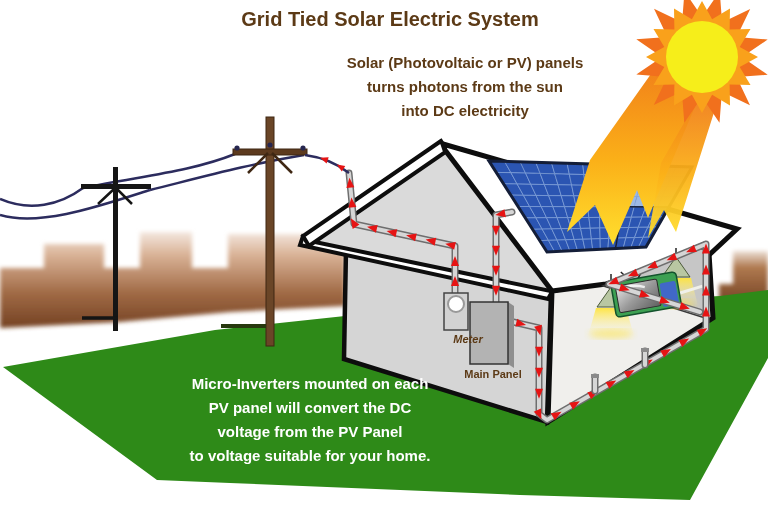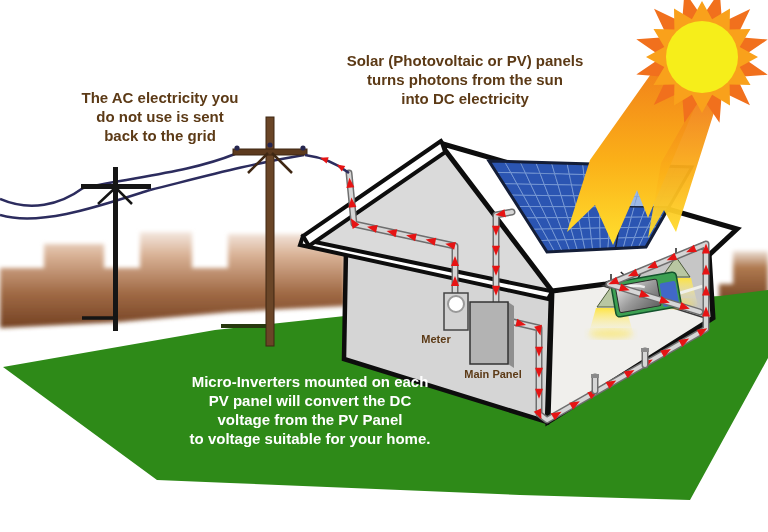--- a/index.html
+++ b/index.html
@@ -1,19 +1,19 @@
 <!DOCTYPE html>
 <html style="--title-color: #5c3a16; --label-color: #5c3a16; --inverter-color: #ffffff;"><head>
 <meta charset="utf-8">
 <style>
   html,body{margin:0;padding:0;background:#fff;}
   .stage{position:relative;width:768px;height:532px;background:#ffffff;overflow:hidden;
          font-family:"Liberation Sans",sans-serif;font-weight:bold;}
   .stage svg{position:absolute;left:0;top:0;}
-  .note{position:absolute;white-space:pre-line;text-align:center;line-height:19px;
+  .note{position:absolute;white-space:pre-line;text-align:center;line-height:24px;
         font-size:15px;color:var(--label-color,#5c3a16);}
   .title{position:absolute;text-align:center;font-size:20px;color:var(--title-color,#5c3a16);}
   .tinylabel{position:absolute;text-align:center;font-size:11px;color:var(--label-color,#5c3a16);}
   #bottom-note{color:var(--inverter-color,#fff);}
 </style>
 </head>
 <body>
 
 <div class="stage">
 
@@ -301,30 +301,28 @@
     <polygon fill="url(#beamG)" points="663,57 702,90 648,218 637,190 613,245 595,205 567,232 590,160"></polygon>
     <polygon fill="url(#beamG)" opacity="0.95" points="700,95 717,103 676,232 664,210 648,238 661,163"></polygon>
   </g>
   <g id="sun">
         <polygon points="767.7,39.5 742.0,57.1 767.7,74.7 736.6,77.1 750.0,105.2 721.9,91.7 719.5,122.7 701.9,97.0 684.3,122.7 681.9,91.6 653.8,105.0 667.3,76.9 636.3,74.5 662.0,56.9 636.3,39.3 667.4,36.9 654.0,8.8 682.1,22.3 684.5,-8.7 702.1,17.0 719.7,-8.7 722.1,22.4 750.2,9.0 736.7,37.1" fill="#f1701d"></polygon>
         <polygon points="758.0,57.0 739.7,67.1 750.5,85.0 729.6,84.6 730.0,105.5 712.1,94.7 702.0,113.0 691.9,94.7 674.0,105.5 674.4,84.6 653.5,85.0 664.3,67.1 646.0,57.0 664.3,46.9 653.5,29.0 674.4,29.4 674.0,8.5 691.9,19.3 702.0,1.0 712.1,19.3 730.0,8.5 729.6,29.4 750.5,29.0 739.7,46.9" fill="#f9a11b"></polygon>
         <circle cx="702" cy="57" r="36" fill="#f6ee1a"></circle>
       </g>
 </svg>
 
+<div class="title" id="title" style="left:150px;top:8px;width:480px;">Grid Tied Solar Electric System</div>
 
 <div class="note" id="pv-note" style="left:310px;top:51px;width:310px;">Solar (Photovoltaic or PV) panels
 turns photons from the sun
 into DC electricity</div>
 
-<div class="note" id="grid-note" style="left:30px;top:88px;width:260px;">The AC electricity you
-do not use is sent
-back to the grid</div>
 
 <div class="note" id="bottom-note" style="left:130px;top:372px;width:360px;">Micro-Inverters mounted on each
 PV panel will convert the DC
 voltage from the PV Panel
 to voltage suitable for your home.</div>
 
-<div class="tinylabel" id="meter-label" style="left:404px;top:333px;width:64px;">Meter</div>
+<div class="tinylabel" id="meter-label" style="left:436px;top:333px;width:64px;font-style:italic;">Meter</div>
 
 <div class="tinylabel" id="mainpanel-label" style="left:440px;top:368px;width:106px;">Main Panel</div>
 </div>
 
 </body></html>

